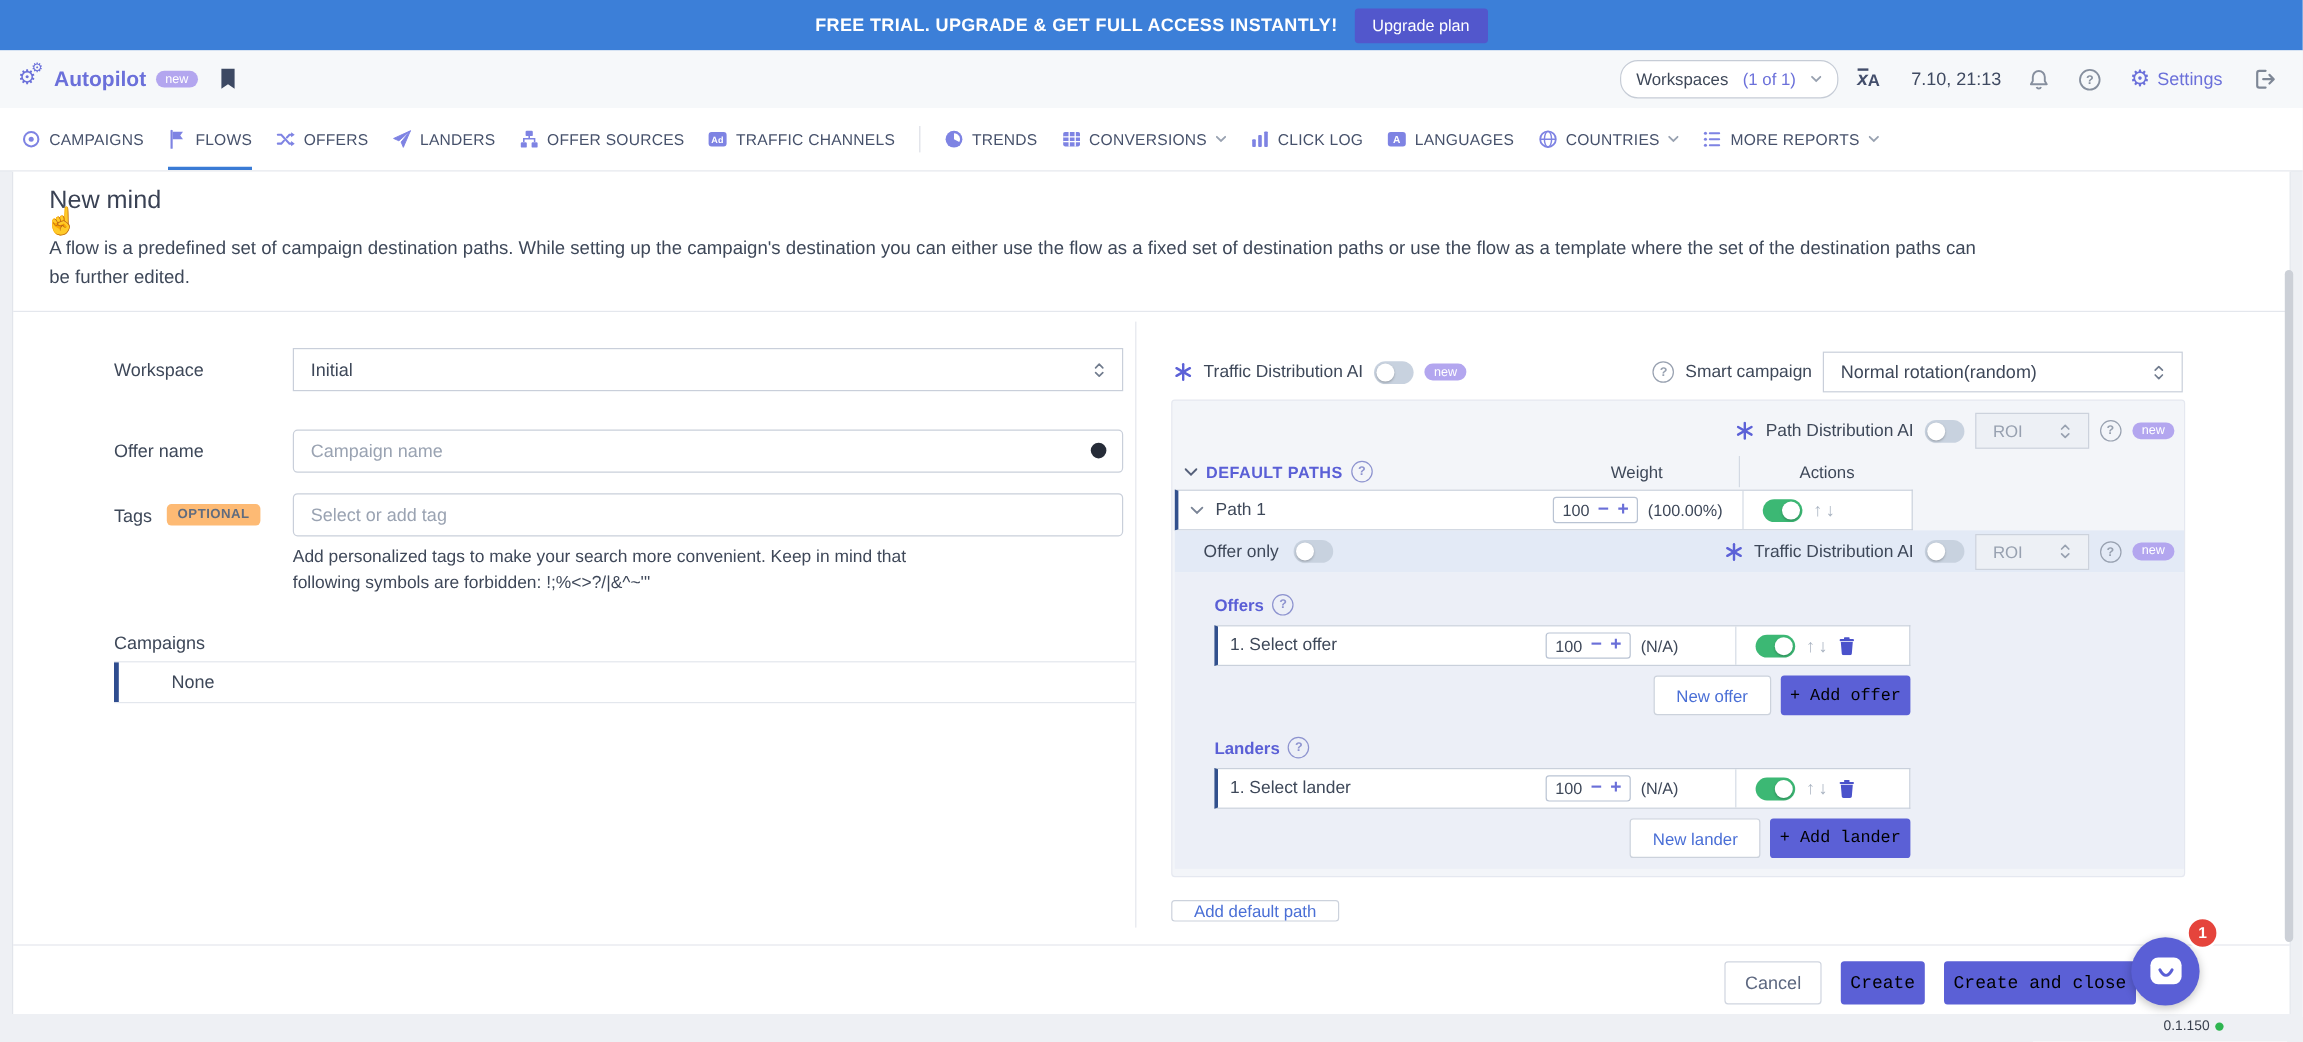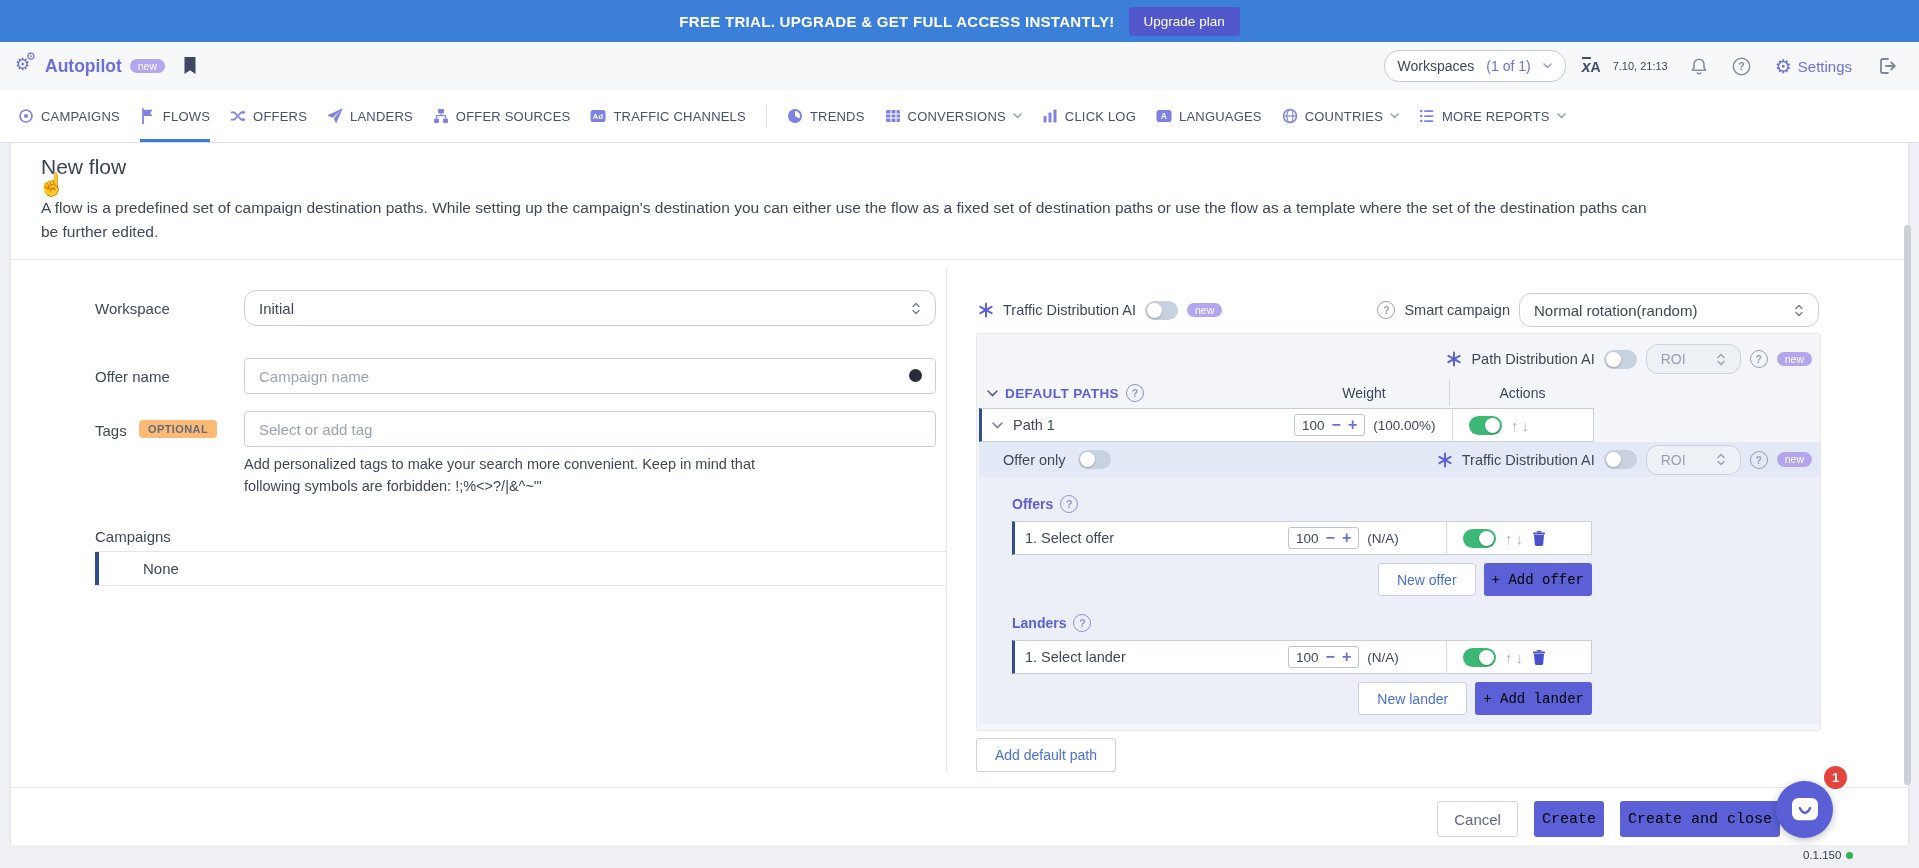--- a/index.html
+++ b/index.html
@@ -26,21 +26,21 @@
   .ndiv{width:1px;height:22px;background:#dcdfe6}
   
   #card{left:10px;top:143px;width:1899px;height:702px;background:#fff;border-left:1px solid #e2e5eb;border-right:1px solid #e2e5eb;box-sizing:border-box}
   .page-head{position:absolute;left:0;top:0;width:100%;height:117px;border-bottom:1px solid #e4e7ed;box-sizing:border-box}
   .ptitle{position:absolute;left:30px;top:12px;font-size:21px;color:#3a4254}
   .pdesc{position:absolute;left:30px;top:53px;font-size:15.5px;color:#3e4859;line-height:24px}
   #main{position:absolute;left:0;top:117px;width:100%;height:527px}
   .flabel{font-size:15px;color:#3e4859}
   .inp{height:36px;border:1px solid #c9cfda;border-radius:4px;padding:0 14px;font-size:15px;color:#3e4859;width:100%;box-sizing:border-box;background:#fff;font-family:inherit}
   .inp::placeholder{color:#9aa3b2}
-  .selbox{height:36px;border:1px solid #c9cfda;border-radius:12px;background:#fff;display:flex;align-items:center;padding:0 14px;font-size:15px;color:#3e4859;box-sizing:border-box;justify-content:space-between;cursor:pointer}
+  .selbox{height:36px;border:1px solid #c9cfda;border-radius:0;background:#fff;display:flex;align-items:center;padding:0 14px;font-size:15px;color:#3e4859;box-sizing:border-box;justify-content:space-between;cursor:pointer}
   .sel-sm{height:30px;width:95px;font-size:14px}
   .sel-dis{background:#edf0f5;border-color:#ccd2dc;color:#98a1b0;cursor:default}
   .optional{background:#fdba74;color:#616c7e;font-size:11px;font-weight:bold;letter-spacing:.4px;border-radius:4px;padding:3px 9px}
   .help{font-size:14.5px;color:#3f4859;line-height:22px}
   
   .tg{width:33px;height:19px;border-radius:10px;background:#c8d2df;position:relative;flex:0 0 auto;cursor:pointer}
   .tg::after{content:'';position:absolute;width:15px;height:15px;border-radius:50%;background:#fff;top:2px;left:2px;box-shadow:0 1px 2px rgba(0,0,0,.25)}
   .tg.on{background:#3cb874}
   .tg.on::after{left:16px}
   
@@ -91,21 +91,21 @@
     <span>Workspaces</span>
     <span class="cnt">(1 of 1)</span>
     <svg width="9" height="6" viewBox="0 0 9 6">
         <path d="M1 1l3.5 3.5L8 1" stroke="#98a1b0" stroke-width="1.5" fill="none" stroke-linecap="round"></path>
       </svg>
   </div>
   <span style="margin-left:16px;font-size:16px;font-weight:bold;color:#434e6b;display:flex;align-items:flex-end">
     <span style="border-top:2px solid #434e6b;font-style:italic;line-height:1">x</span>
       <span style="font-size:14px">A</span>
   </span>
-  <span style="margin-left:12px;font-size:11px;color:#3f4a61">7.10, 21:13</span>
+  <span style="margin-left:26px;font-size:15px;color:#3f4a61">7.10, 21:13</span>
   <span class="hico" style="margin-left:22px">
     <svg width="18" height="19" viewBox="0 0 18 19">
         <path d="M9 2.2a5 5 0 0 1 5 5v3.4l1.6 2.6H2.4L4 10.6V7.2a5 5 0 0 1 5-5z" fill="none" stroke="#868f9e" stroke-width="1.6" stroke-linejoin="round"></path>
         <path d="M7.2 15.5a1.9 1.9 0 0 0 3.6 0" fill="none" stroke="#868f9e" stroke-width="1.6"></path>
       </svg>
   </span>
   <span class="hico" style="margin-left:24px">
     <svg width="19" height="19" viewBox="0 0 19 19">
         <circle cx="9.5" cy="9.5" r="8.2" fill="none" stroke="#868f9e" stroke-width="1.5"></circle>
         <text x="9.5" y="13.2" text-anchor="middle" font-size="10.5" font-weight="bold" fill="#868f9e" font-family="Liberation Sans, sans-serif">?</text>
@@ -228,21 +228,21 @@
     <span>MORE REPORTS</span>
     <svg width="9" height="6" viewBox="0 0 9 6">
         <path d="M1 1l3.5 3.5L8 1" stroke="#98a1b0" stroke-width="1.5" fill="none" stroke-linecap="round"></path>
       </svg>
   </div>
 </div>
 
 <div id="card" class="abs">
 
   <div class="page-head">
-    <div class="ptitle">New flow</div>
+    <div class="ptitle">New mind</div>
     <div class="pdesc">
       <div>A flow is a predefined set of campaign destination paths. While setting up the campaign's destination you can either use the flow as a fixed set of destination paths or use the flow as a template where the set of the destination paths can</div>
       <div>be further edited.</div>
     </div>
   </div>
 
   <div id="main">
 
     <span class="flabel abs" style="left:84px;top:40px">Workspace</span>
     <div class="selbox abs" style="left:233px;top:30px;width:692px">
@@ -436,21 +436,21 @@
                 </svg>
             </div>
           </div>
           <div class="flex" style="width:580px;margin-top:8px;justify-content:flex-end;gap:8px">
             <button class="btn-outline">New lander</button>
             <button class="btn-primary">+ Add lander</button>
           </div>
         </div>
       </div>
 
-      <button class="btn-outline abs" style="left:0;top:478px;height:34px">Add default path</button>
+      <button class="btn-outline abs" style="left:0;top:490px;height:18px">Add default path</button>
     </div>
   </div>
 
   <div id="foot">
     <button class="btn-cancel btn-foot">Cancel</button>
     <button class="btn-primary btn-foot">Create</button>
     <button class="btn-primary btn-foot">Create and close</button>
   </div>
 </div>
 

